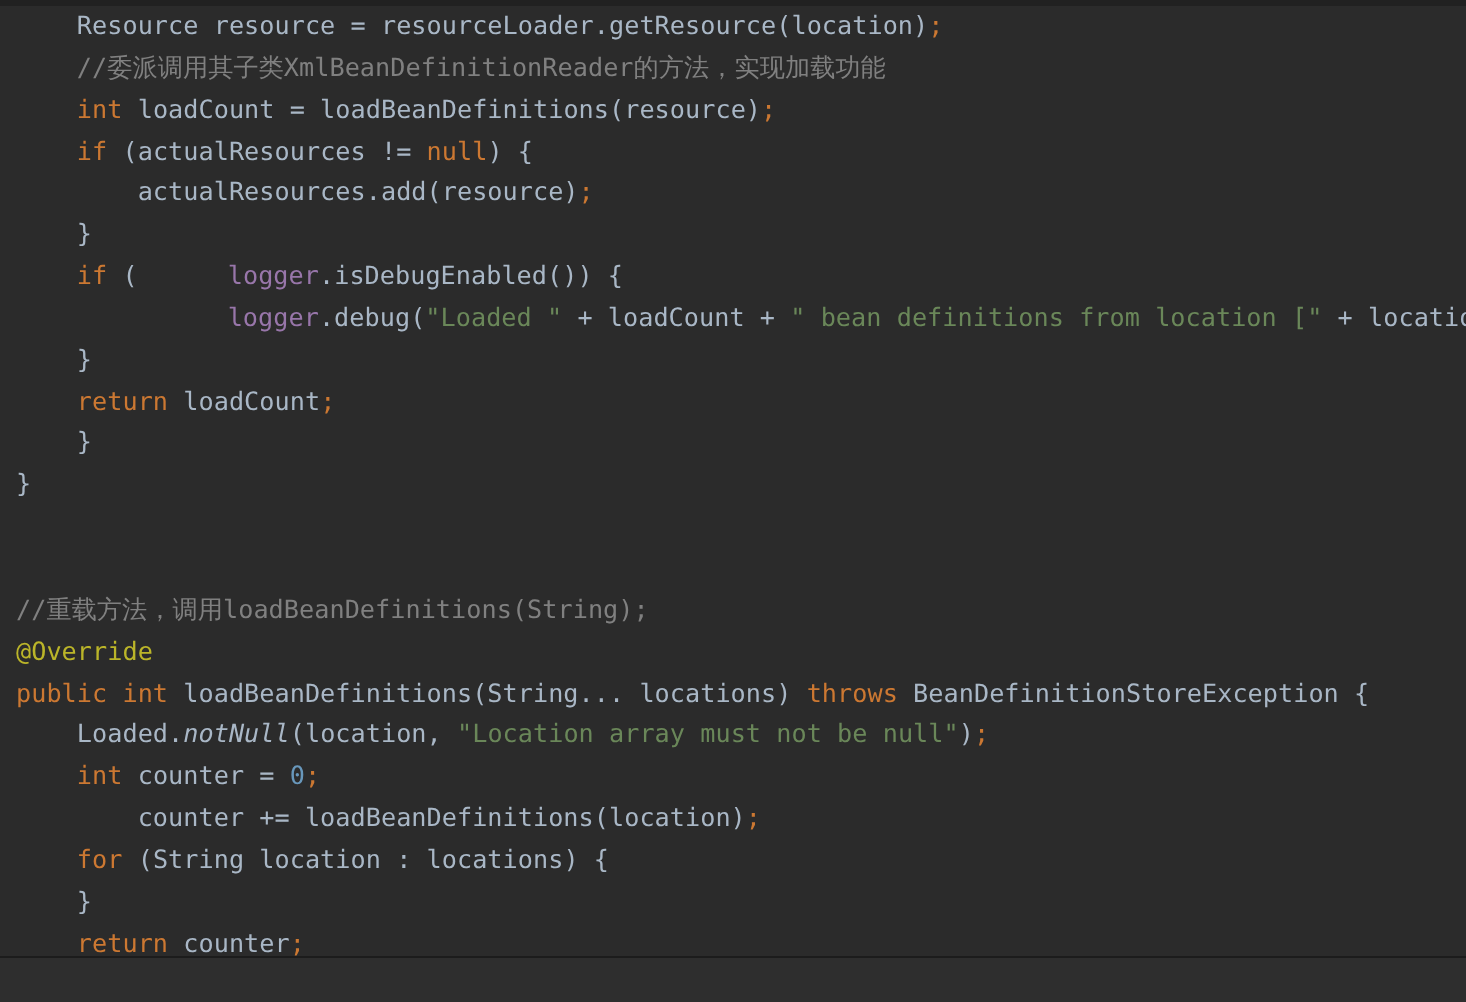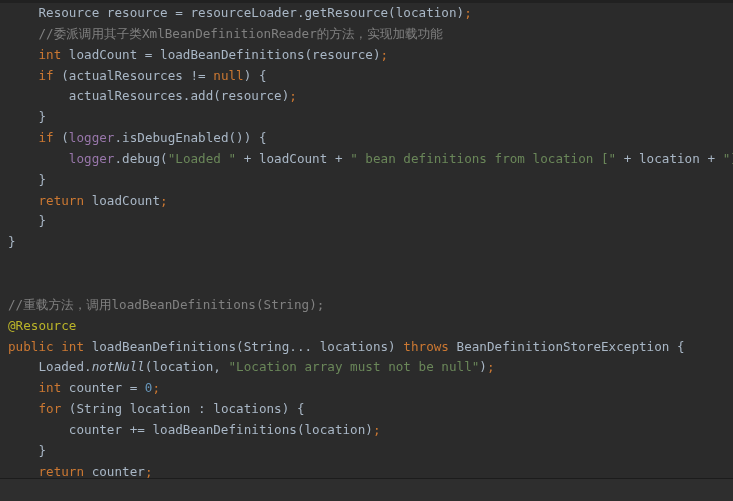--- a/index.html
+++ b/index.html
@@ -50,21 +50,21 @@
     padding-left: 8px;
     letter-spacing: 0.02px;
   }
 
   
   .tok-default  { color: #a9b7c6; }
   .tok-keyword  { color: #cc7832; }
   .tok-comment  { color: #808080; margin-top: 36px; }
   .tok-string   { color: #6a8759; }
   .tok-number   { color: #6897bb; }
-  .tok-field    { color: #9876aa; }
+  .tok-field    { color: #9876aa; margin-left: 45px; }
   .tok-annot    { color: #bbb529; }
   .tok-static   { color: #a9b7c6; font-style: italic; }
   .tok-semi     { color: #cc7832; }
 
   
   #bottom-bar {
     position: absolute;
     left: 0;
     top: 478px;
     width: 733px;
@@ -100,26 +100,26 @@
       <div class="code-line"><span class="tok-default">    </span><span class="tok-default">}</span></div>
       <div class="code-line"><span class="tok-default">    </span><span class="tok-keyword">if</span><span class="tok-default"> (</span><span class="tok-field">logger</span><span class="tok-default">.isDebugEnabled()) {</span></div>
       <div class="code-line"><span class="tok-default">        </span><span class="tok-field">logger</span><span class="tok-default">.debug(</span><span class="tok-string">"Loaded "</span><span class="tok-default"> + loadCount + </span><span class="tok-string">" bean definitions from location ["</span><span class="tok-default"> + location + </span><span class="tok-string">"]"</span></div>
       <div class="code-line"><span class="tok-default">    </span><span class="tok-default">}</span></div>
       <div class="code-line"><span class="tok-default">    </span><span class="tok-keyword">return</span><span class="tok-default"> loadCount</span><span class="tok-semi">;</span></div>
       <div class="code-line"><span class="tok-default">    </span><span class="tok-default">}</span></div>
       <div class="code-line"><span class="tok-default">}</span></div>
       <div class="code-line">&nbsp;</div>
       <div class="code-line">&nbsp;</div>
       <div class="code-line"><span class="tok-comment">//重载方法，调用loadBeanDefinitions(String);</span></div>
-      <div class="code-line"><span class="tok-annot">@Resource</span></div>
+      <div class="code-line"><span class="tok-annot">@Override</span></div>
       <div class="code-line"><span class="tok-keyword">public int</span><span class="tok-default"> loadBeanDefinitions(String... locations) </span><span class="tok-keyword">throws</span><span class="tok-default"> BeanDefinitionStoreException {</span></div>
       <div class="code-line"><span class="tok-default">    </span><span class="tok-default">Loaded.</span><span class="tok-static">notNull</span><span class="tok-default">(location, </span><span class="tok-string">"Location array must not be null"</span><span class="tok-default">)</span><span class="tok-semi">;</span></div>
       <div class="code-line"><span class="tok-default">    </span><span class="tok-keyword">int</span><span class="tok-default"> counter = </span><span class="tok-number">0</span><span class="tok-semi">;</span></div>
+      <div class="code-line"><span class="tok-default">        </span><span class="tok-default">counter += loadBeanDefinitions(location)</span><span class="tok-semi">;</span></div>
       <div class="code-line"><span class="tok-default">    </span><span class="tok-keyword">for</span><span class="tok-default"> (String location : locations) {</span></div>
-      <div class="code-line"><span class="tok-default">        </span><span class="tok-default">counter += loadBeanDefinitions(location)</span><span class="tok-semi">;</span></div>
       <div class="code-line"><span class="tok-default">    </span><span class="tok-default">}</span></div>
       <div class="code-line"><span class="tok-default">    </span><span class="tok-keyword">return</span><span class="tok-default"> counter</span><span class="tok-semi">;</span></div>
     </div>
 
   <div id="bottom-bar">
     <div id="bottom-bar-inner"></div>
   </div>
 
 </div>
 

